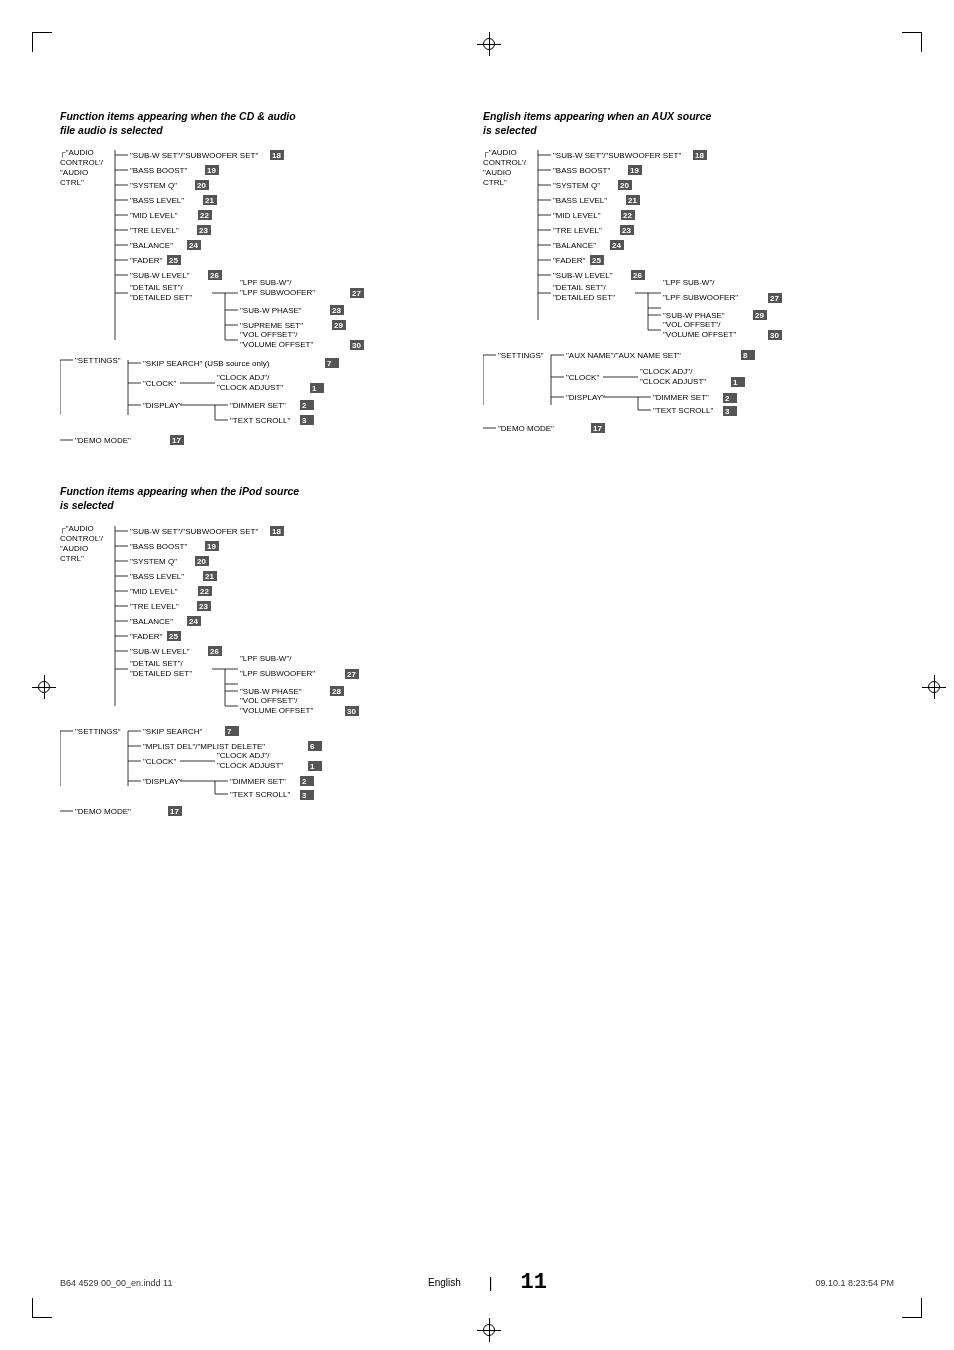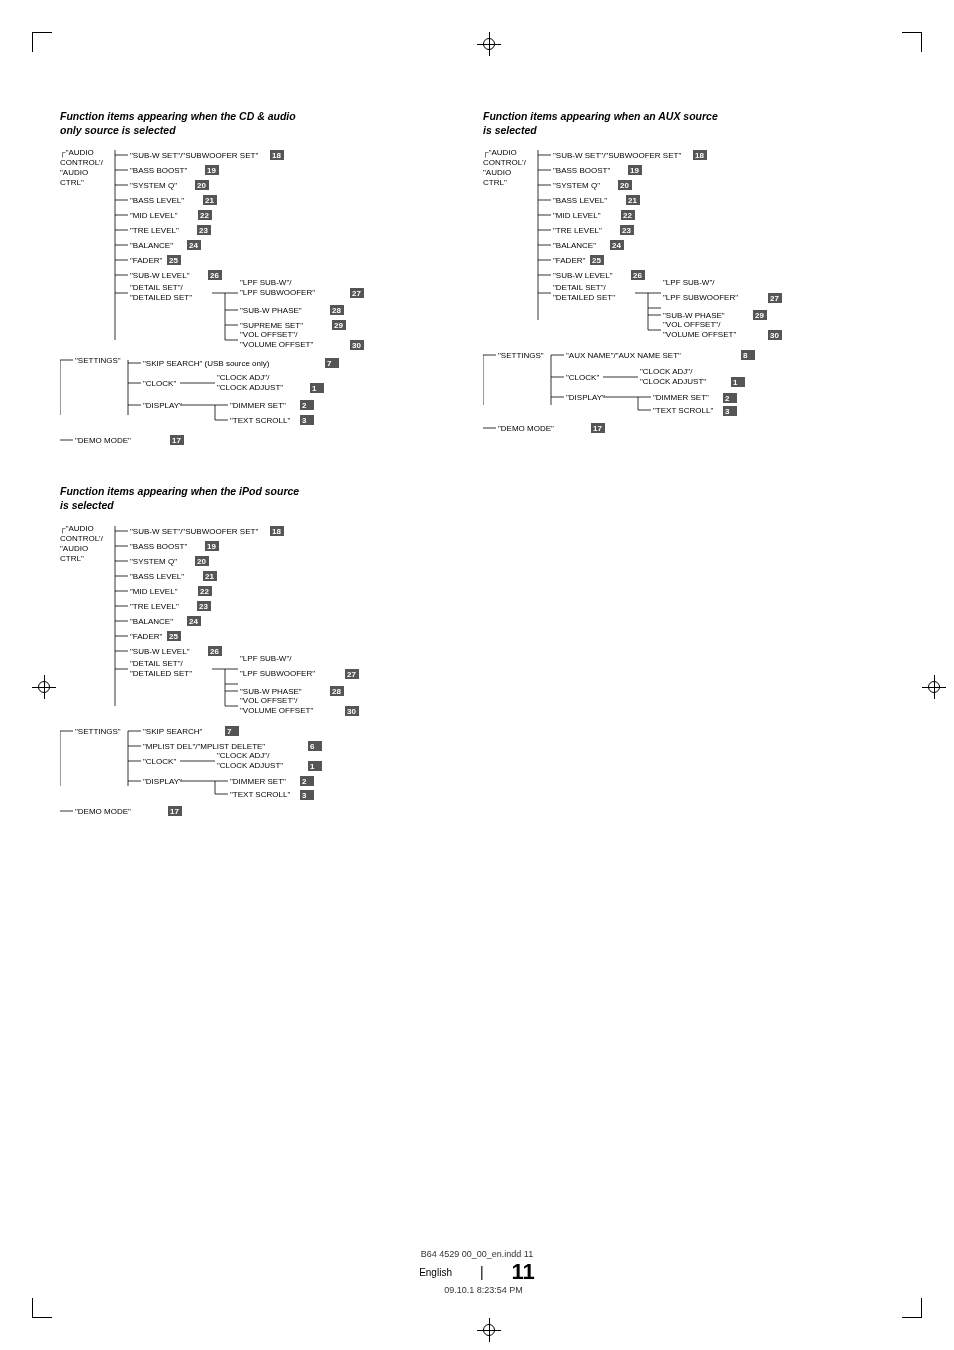--- a/index.html
+++ b/index.html
@@ -99,21 +99,20 @@
     
     .footer {
       position: absolute;
       bottom: 55px;
       left: 60px;
       right: 60px;
       display: flex;
       justify-content: space-between;
       align-items: center;
       font-size: 10px;
-      flex-direction: column;
     }
 
     .footer-file {
       font-size: 9px;
       color: #333;
     }
 
     .footer-page {
       font-size: 10px;
       display: flex;
@@ -166,21 +165,21 @@
       </div>
   </div>
 
   <div class="main-content">
 
     <div class="top-sections">
 
       <div class="section-left">
         <div class="section-title">
           <span>Function items appearing when the CD &amp; audio</span><br>
-          <span>only source is selected</span>
+          <span>file audio is selected</span>
         </div>
 
         <svg class="tree-svg" width="400" height="310" viewBox="0 0 400 310" style="font-family:Arial,sans-serif; font-size:8px;">
 
           <text x="0" y="10" font-size="8">┌"AUDIO</text>
           <text x="0" y="20">CONTROL'/</text>
           <text x="0" y="30">"AUDIO</text>
           <text x="0" y="40">CTRL"</text>
 
           <line x1="55" y1="5" x2="55" y2="195" stroke="#000" stroke-width="0.8"></line>
@@ -296,21 +295,21 @@
 
           <line x1="0" y1="295" x2="13" y2="295" stroke="#000" stroke-width="0.8"></line>
           <text x="15" y="298">"DEMO MODE" </text>
           <rect x="110" y="290" width="14" height="10" fill="#555"></rect>
           <text x="112" y="298" fill="white" font-weight="bold">17</text>
         </svg>
       </div>
 
       <div class="section-right">
         <div class="section-title">
-          <span>Function items appearing when an AUX source</span><br>
+          <span>English items appearing when an AUX source</span><br>
           <span>is selected</span>
         </div>
 
         <svg class="tree-svg" width="400" height="310" viewBox="0 0 400 310" style="font-family:Arial,sans-serif; font-size:8px;">
 
           <text x="0" y="10">┌"AUDIO</text>
           <text x="0" y="20">CONTROL'/</text>
           <text x="0" y="30">"AUDIO</text>
           <text x="0" y="40">CTRL"</text>
 
@@ -560,18 +559,18 @@
       </svg>
     </div>
 
   </div>
 
   <div class="footer">
     <div class="footer-file">B64 4529 00_00_en.indd  11</div>
     <div class="footer-page">
       <span style="font-size:10px;">English</span>
       <span style="font-size:14px; margin: 0 4px;">|</span>
-      <span style="font-size:22px; font-weight:bold;">11</span>
+      <span style="font-size:22px; font-weight:bold;font-family:Liberation Mono, monospace;">11</span>
     </div>
     <div class="footer-date">09.10.1  8:23:54 PM</div>
   </div>
 
 </div>
 
 </body></html>

